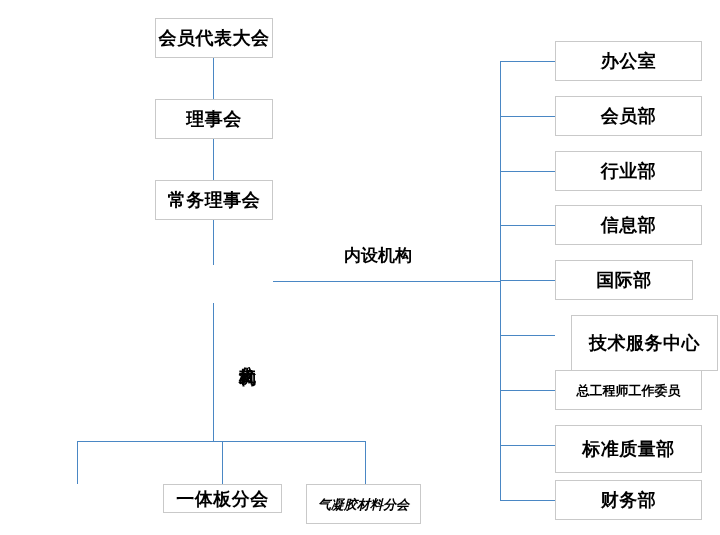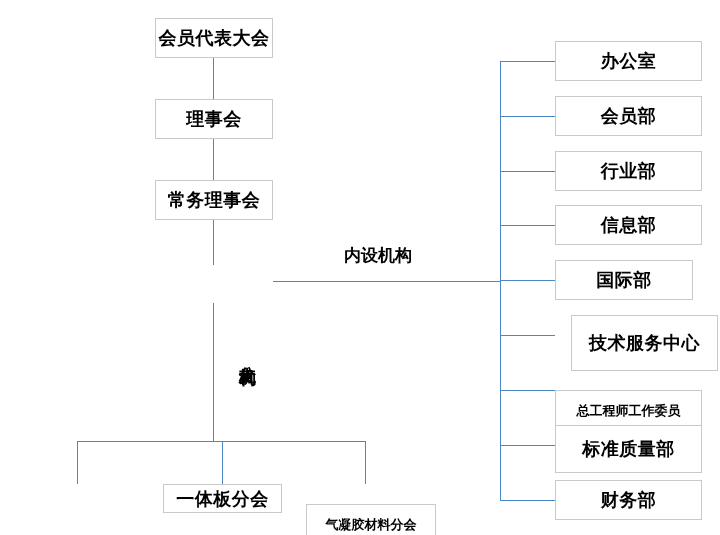--- a/index.html
+++ b/index.html
@@ -30,21 +30,20 @@
     font-weight: bold;
     font-size: 18px;
     line-height: 1;
     letter-spacing: 0.5px;
     white-space: nowrap;
     z-index: 3;
   }
   .node-box.small-text {
     font-size: 13px;
     letter-spacing: 0;
-    margin-top: 20px;
   }
   .conn {
     position: absolute;
     background: #4a87c4;
     z-index: 1;
   }
   .conn.v { width: 1px; }
   .conn.h { height: 1px; }
   .free-label {
     position: absolute;
@@ -104,15 +103,15 @@
   <div class="node-box" style="left:555px; top:96px; width:147px; height:40px;">会员部</div>
   <div class="node-box" style="left:555px; top:151px; width:147px; height:40px;">行业部</div>
   <div class="node-box" style="left:555px; top:205px; width:147px; height:40px;">信息部</div>
   <div class="node-box" style="left:555px; top:260px; width:138px; height:40px;">国际部</div>
   <div class="node-box" style="left:571px; top:315px; width:147px; height:56px;">技术服务中心</div>
   <div class="node-box small-text" style="left:555px; top:370px; width:147px; height:40px;">总工程师工作委员</div>
   <div class="node-box" style="left:555px; top:425px; width:147px; height:48px;">标准质量部</div>
   <div class="node-box" style="left:555px; top:480px; width:147px; height:40px;">财务部</div>
 
   <div class="node-box" style="left:163px; top:484px; width:119px; height:29px;">一体板分会</div>
-  <div class="node-box small-text" style="left:306px; top:484px; width:130px; height:40px;">气凝胶材料分会</div>
+  <div class="node-box small-text" style="left:306px; top:484px; width:115px; height:40px;font-style:italic;">气凝胶材料分会</div>
 
 </div>
 
 </body></html>

